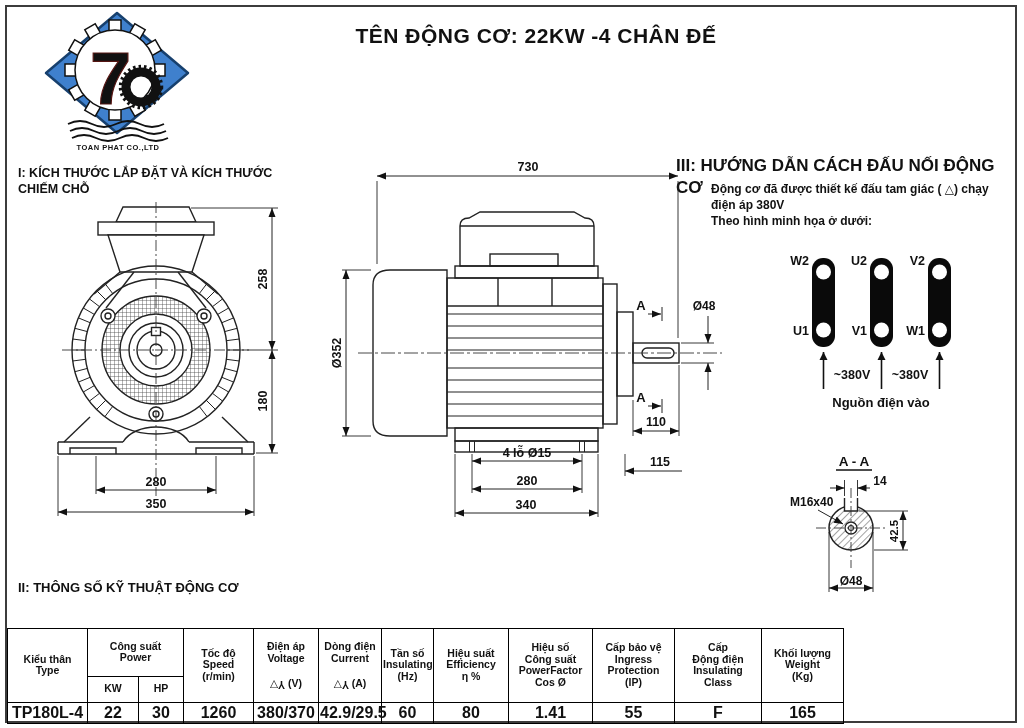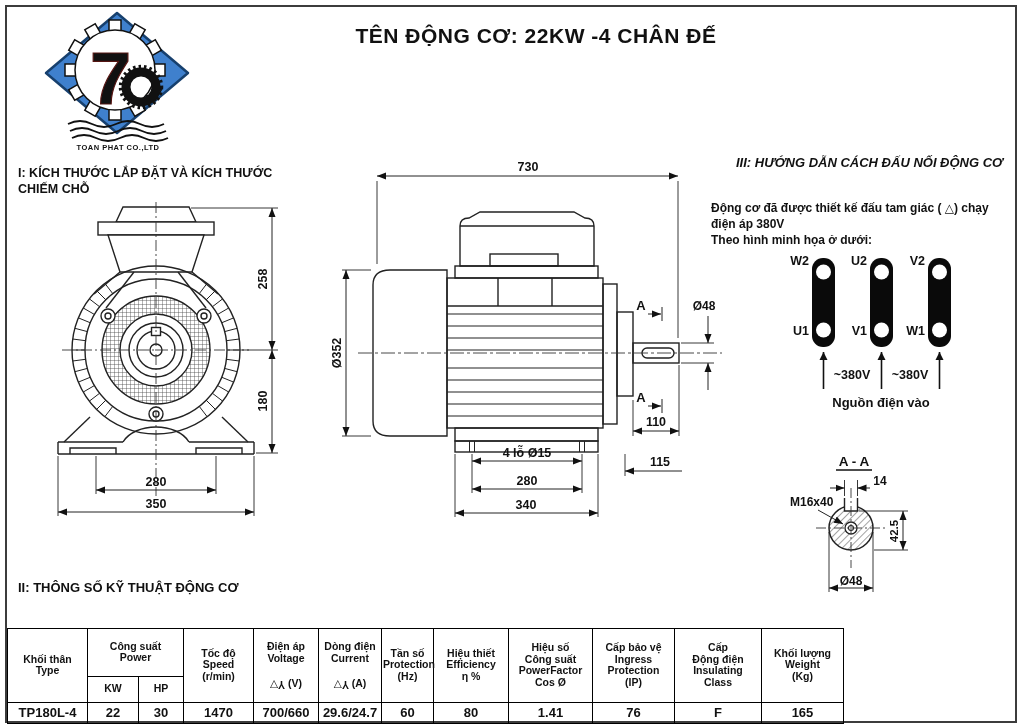--- a/index.html
+++ b/index.html
@@ -4,30 +4,30 @@
 <style>
   html,body{margin:0;padding:0;background:#e8e8e8;}
   .sheet{position:relative;width:1024px;height:728px;background:#fff;overflow:hidden;
          font-family:"Liberation Sans","DejaVu Sans",sans-serif;color:#111;}
   .frame{position:absolute;left:5px;top:5px;right:7px;bottom:5px;border:2px solid #3c3c3c;}
   .title{position:absolute;left:0;top:24px;width:100%;text-align:center;
          font-size:21px;font-weight:bold;letter-spacing:.5px;margin-left:24px;}
   .sec-head{position:absolute;font-weight:bold;white-space:pre-line;line-height:1.3;}
   #sec1{left:18px;top:165px;font-size:12.5px;}
   #sec2{left:18px;top:580px;font-size:13px;}
-  #sec3h{left:736px;top:155px;font-size:13px;font-style:italic;}
-  #sec3b{left:711px;top:181px;font-size:12px;font-weight:bold;white-space:pre-line;line-height:1.35;position:absolute;margin-top:19px;}
+  #sec3h{left:676px;top:155px;font-size:17px;}
+  #sec3b{left:711px;top:181px;font-size:12px;font-weight:bold;white-space:pre-line;line-height:1.35;position:absolute;}
   svg{position:absolute;}
   svg text{font-family:"Liberation Sans","DejaVu Sans",sans-serif;font-weight:bold;fill:#111;}
   .spec-wrap{position:absolute;left:7px;top:628px;}
   table.spec{border-collapse:collapse;table-layout:fixed;width:836px;}
   .spec th,.spec td{border:1.6px solid #000;font-weight:bold;text-align:center;
     vertical-align:middle;padding:0 1px;white-space:pre-line;}
   .spec th{font-size:10.5px;line-height:1.12;}
-  .spec td{font-size:13px;}
+  .spec td{font-size:16px;}
   tr.h1{height:47px;} tr.h2{height:25px;} tr.h3{height:21px;}
   .symrow{font-size:10.5px;margin-top:2px;}
   .wye{display:inline-block;transform:rotate(180deg);}
 </style>
 </head>
 <body>
 
 <div class="sheet">
   <div class="frame"></div>
 
@@ -328,41 +328,41 @@
           <col style="width:63px">
           <col style="width:52px">
           <col style="width:75px">
         <col style="width:84px">
           <col style="width:82px">
           <col style="width:87px">
           <col style="width:82px">
       </colgroup>
       <tbody>
           <tr class="h1">
-        <th rowspan="2">Khối thân
+        <th rowspan="2">Kiểu thân
 Type</th>
         <th colspan="2">Công suất
 Power</th>
         <th rowspan="2">Tốc độ
 Speed
 (r/min)</th>
         <th rowspan="2">
           <div>Điện áp
 Voltage</div>
           <div class="symrow"><span>△</span><span class="wye">Y</span> <span>(V)</span></div>
         </th>
         <th rowspan="2">
           <div>Dòng điện
 Current</div>
           <div class="symrow"><span>△</span><span class="wye">Y</span> <span>(A)</span></div>
         </th>
         <th rowspan="2">Tần số
-Protection
+Insulating
 (Hz)</th>
-        <th rowspan="2">Hiệu thiết
+        <th rowspan="2">Hiệu suất
 Efficiency
 η %</th>
         <th rowspan="2">Hiệu số
 Công suất
 PowerFactor
 Cos Ø</th>
         <th rowspan="2">Cấp bảo vệ
 Ingress
 Protection
 (IP)</th>
@@ -375,26 +375,26 @@
 (Kg)</th>
       </tr>
       <tr class="h2">
         <th>KW</th>
         <th>HP</th>
       </tr>
       <tr class="h3">
         <td>TP180L-4</td>
         <td>22</td>
         <td>30</td>
-        <td>1470</td>
-        <td>700/660</td>
-        <td>29.6/24.7</td>
+        <td>1260</td>
+        <td>380/370</td>
+        <td>42.9/29.5</td>
         <td>60</td>
         <td>80</td>
         <td>1.41</td>
-        <td>76</td>
+        <td>55</td>
         <td>F</td>
         <td>165</td>
       </tr>
     </tbody>
       </table>
   </div>
 </div>
 
 </body></html>

